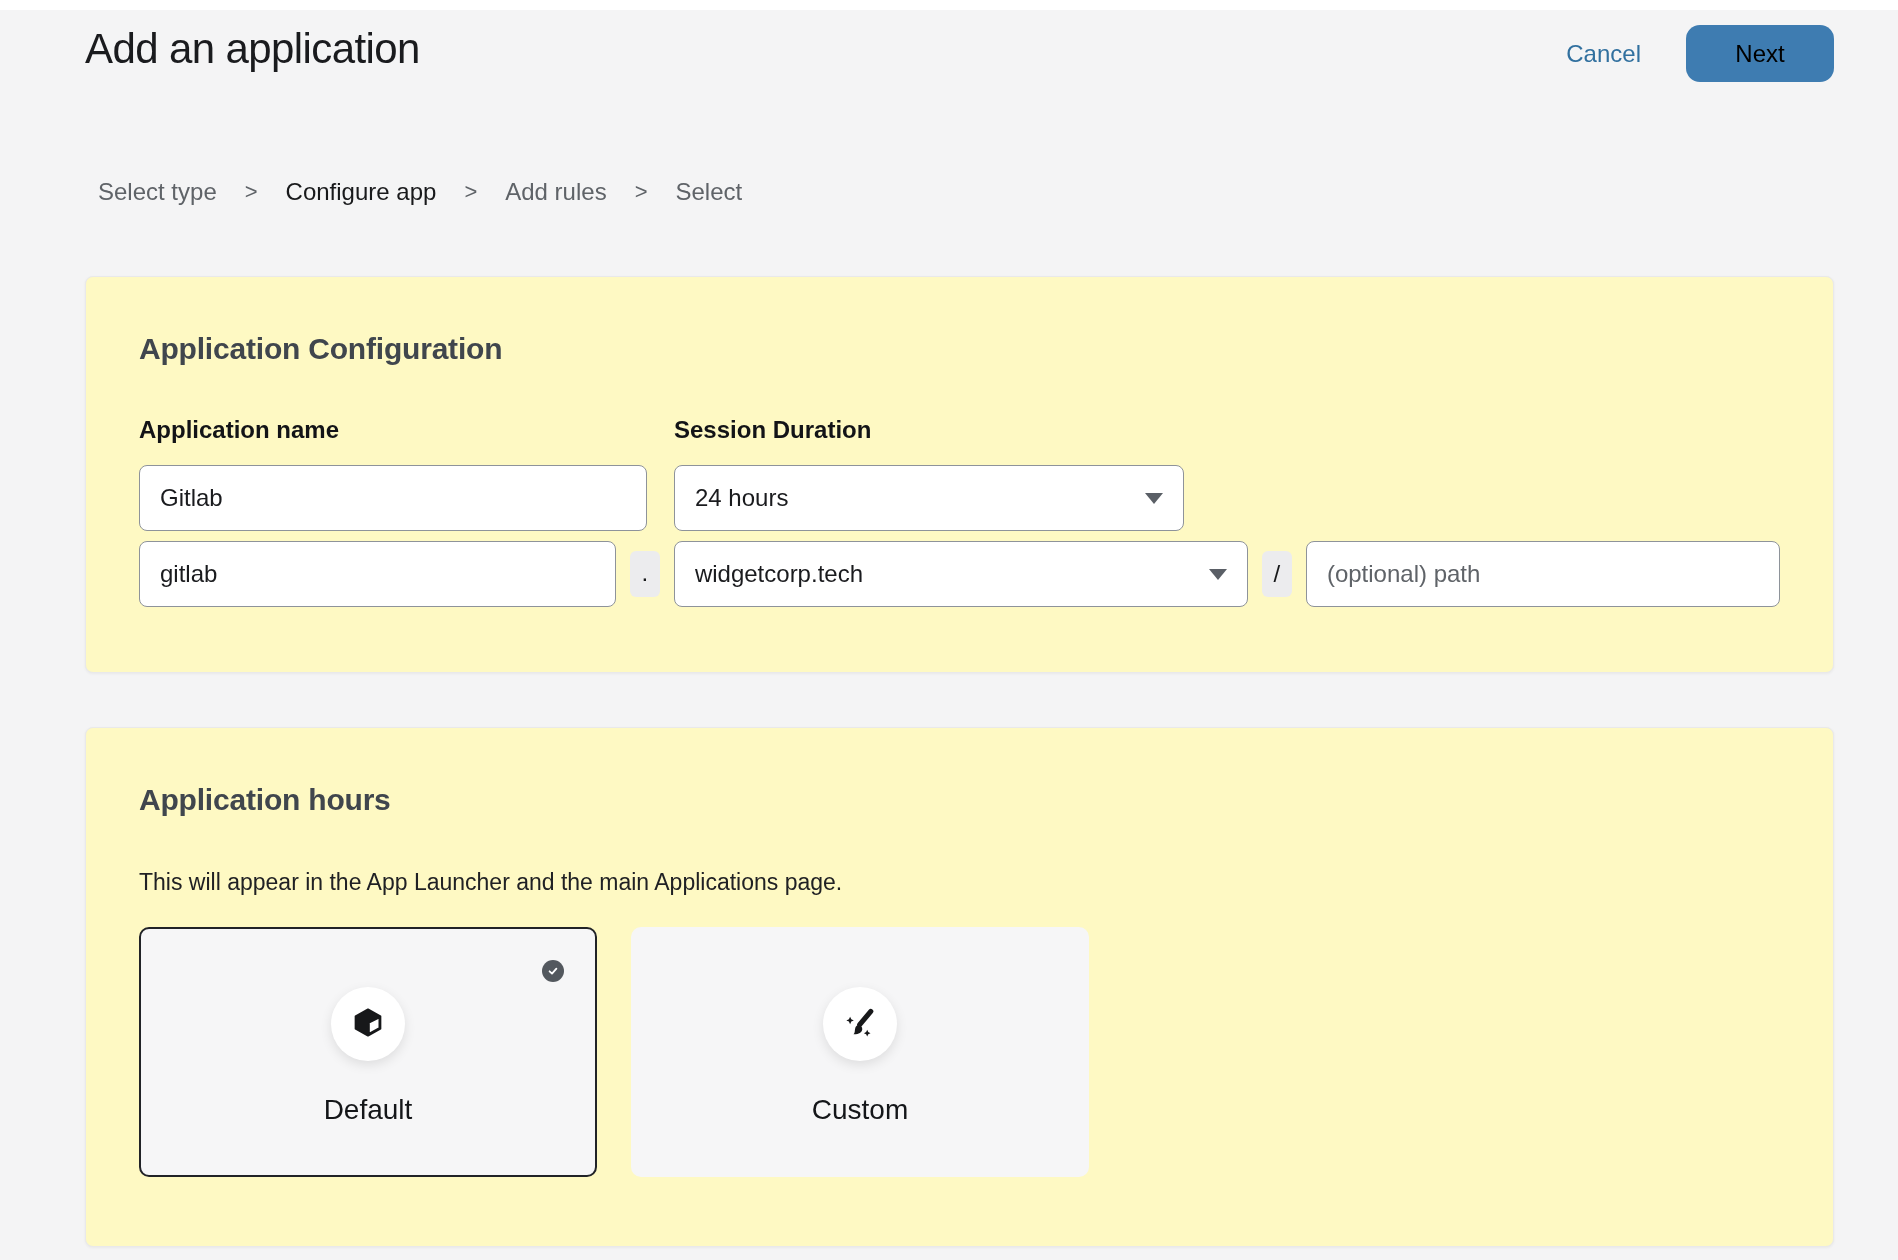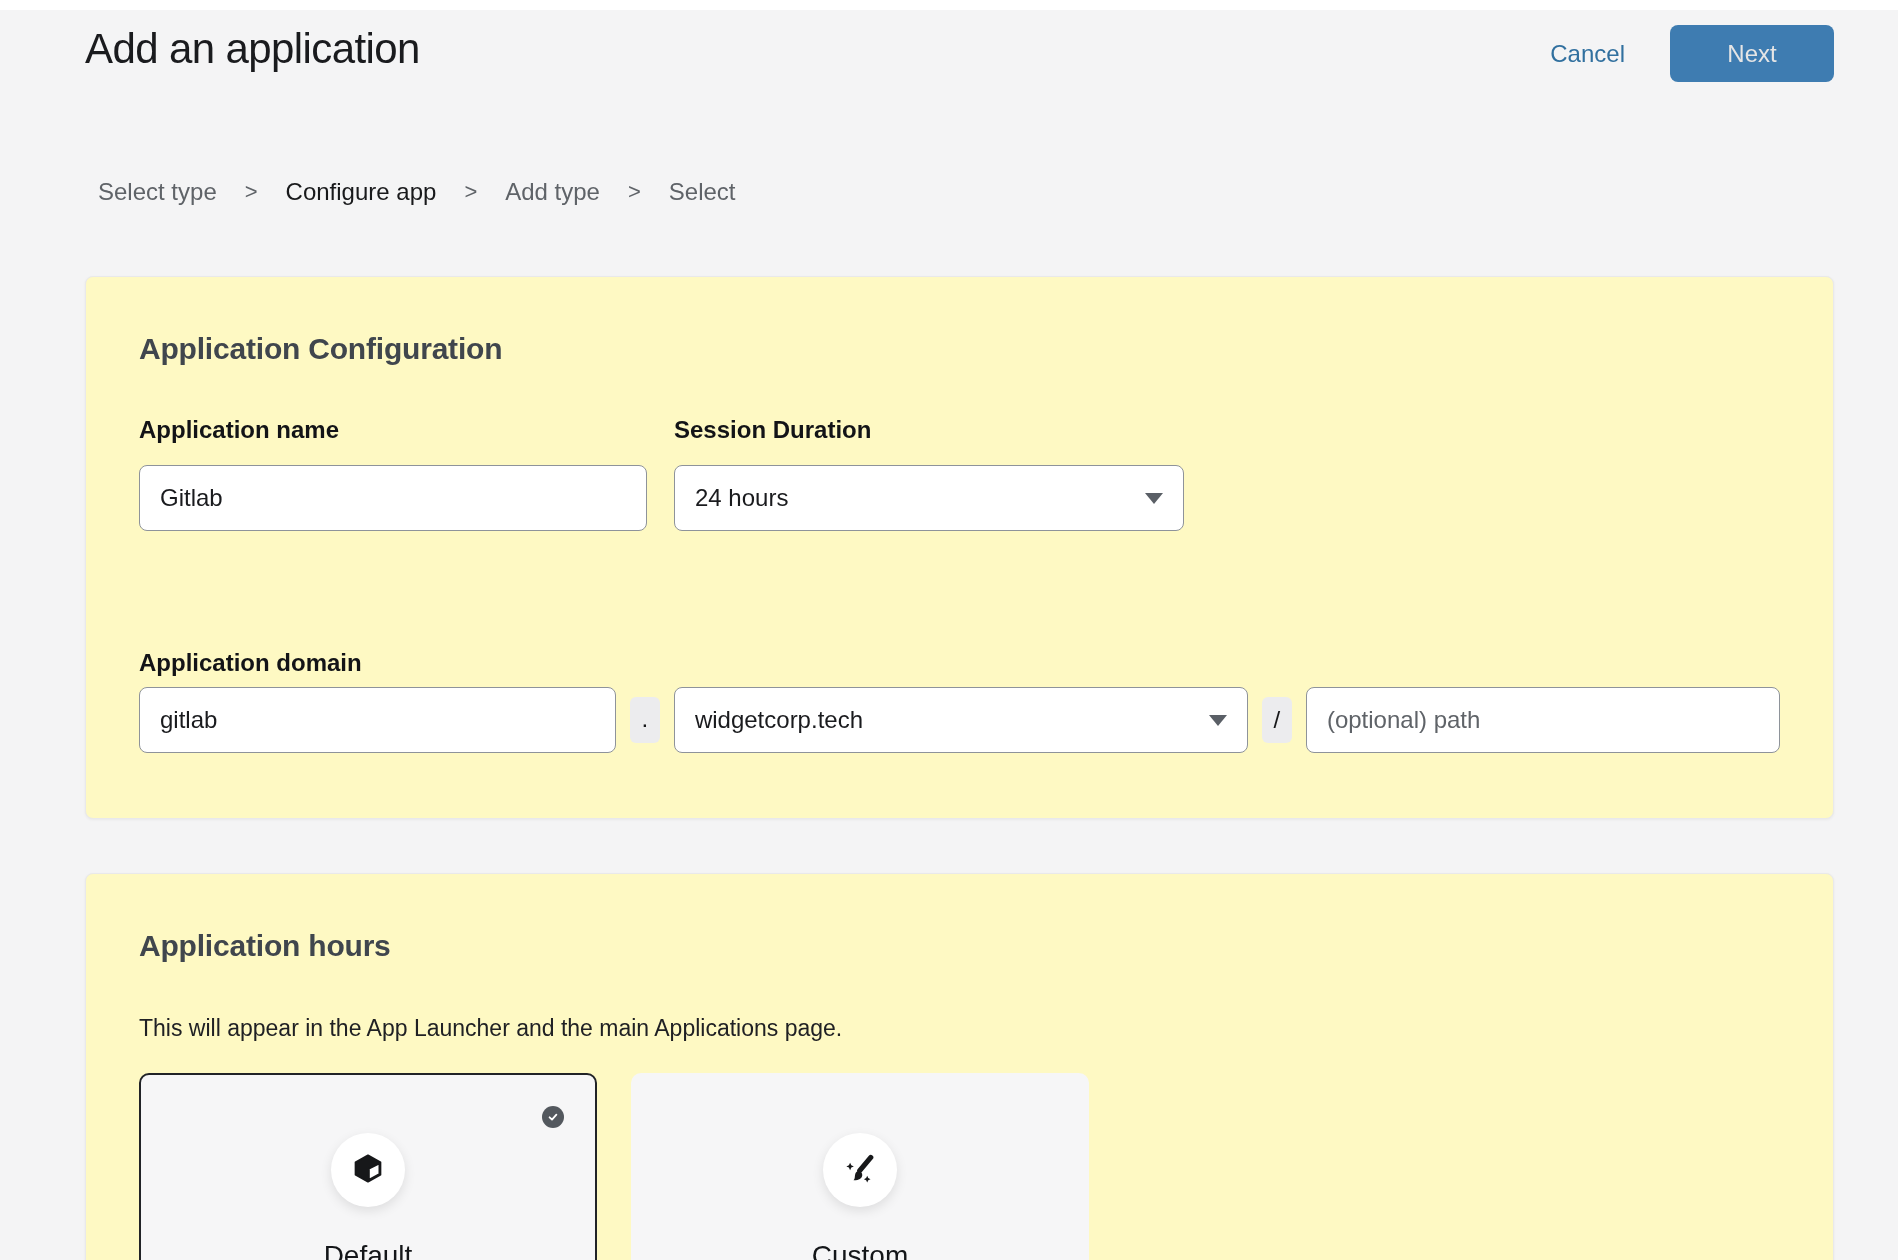--- a/index.html
+++ b/index.html
@@ -19,22 +19,22 @@
   .header-row { display: flex; justify-content: space-between; align-items: flex-start; }
   .page-title {
     margin: 0; font-size: 42px; font-weight: 400; line-height: 1.15;
     color: #1a1b1e; letter-spacing: -0.6px;
   }
   .actions { display: flex; align-items: center; gap: 45px; margin-top: 0px; }
   .link-cancel {
     font-size: 24px; color: #31709f; cursor: pointer; text-decoration: none;
   }
   .btn-next {
-    width: 164px; height: 57px; background: #3e7cb1; color: #e5e5e5;
-    font-size: 24px; font-family: inherit; border: none; border-radius: 8px;
+    width: 148px; height: 57px; background: #3e7cb1; color: #000000;
+    font-size: 24px; font-family: inherit; border: none; border-radius: 14px;
     cursor: pointer;
   }
 
   
   .breadcrumb {
     margin-top: 96px; padding-left: 13px;
     display: flex; align-items: center; gap: 28px;
     font-size: 24px; color: #5f6368;
   }
   .crumb { cursor: pointer; }
@@ -121,21 +121,21 @@
       <a class="link-cancel">Cancel</a>
       <button class="btn-next">Next</button>
     </div>
   </div>
 
   <div class="breadcrumb">
     <span class="crumb">Select type</span>
     <span class="crumb-sep">&gt;</span>
     <span class="crumb active">Configure app</span>
     <span class="crumb-sep">&gt;</span>
-    <span class="crumb">Add type</span>
+    <span class="crumb">Add rules</span>
     <span class="crumb-sep">&gt;</span>
     <span class="crumb">Select</span>
   </div>
 
   <div class="card card-config">
     <h2 class="card-heading">Application Configuration</h2>
 
     <div class="field-grid">
       <div>
         <label class="field-label">Application name</label>
@@ -143,21 +143,20 @@
       </div>
       <div>
         <label class="field-label">Session Duration</label>
         <div class="select">
           <span>24 hours</span>
           <span class="caret"></span>
         </div>
       </div>
     </div>
 
-    <label class="field-label domain-label">Application domain</label>
     <div class="domain-row">
       <input class="text-input w-sub" type="text" value="gitlab" style="">
       <span class="chip chip-dot">.</span>
       <div class="select w-domain">
         <span>widgetcorp.tech</span>
         <span class="caret"></span>
       </div>
       <span class="chip">/</span>
       <input class="text-input w-path" type="text" placeholder="(optional) path" style="">
     </div>

